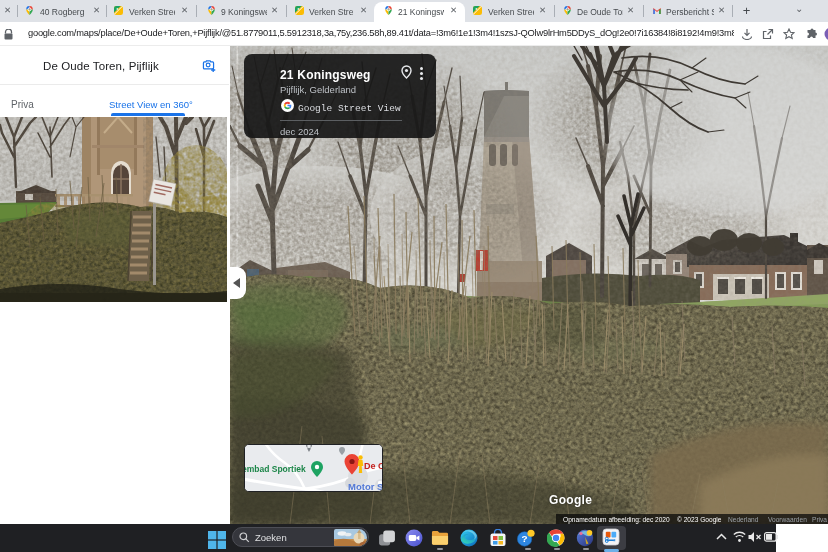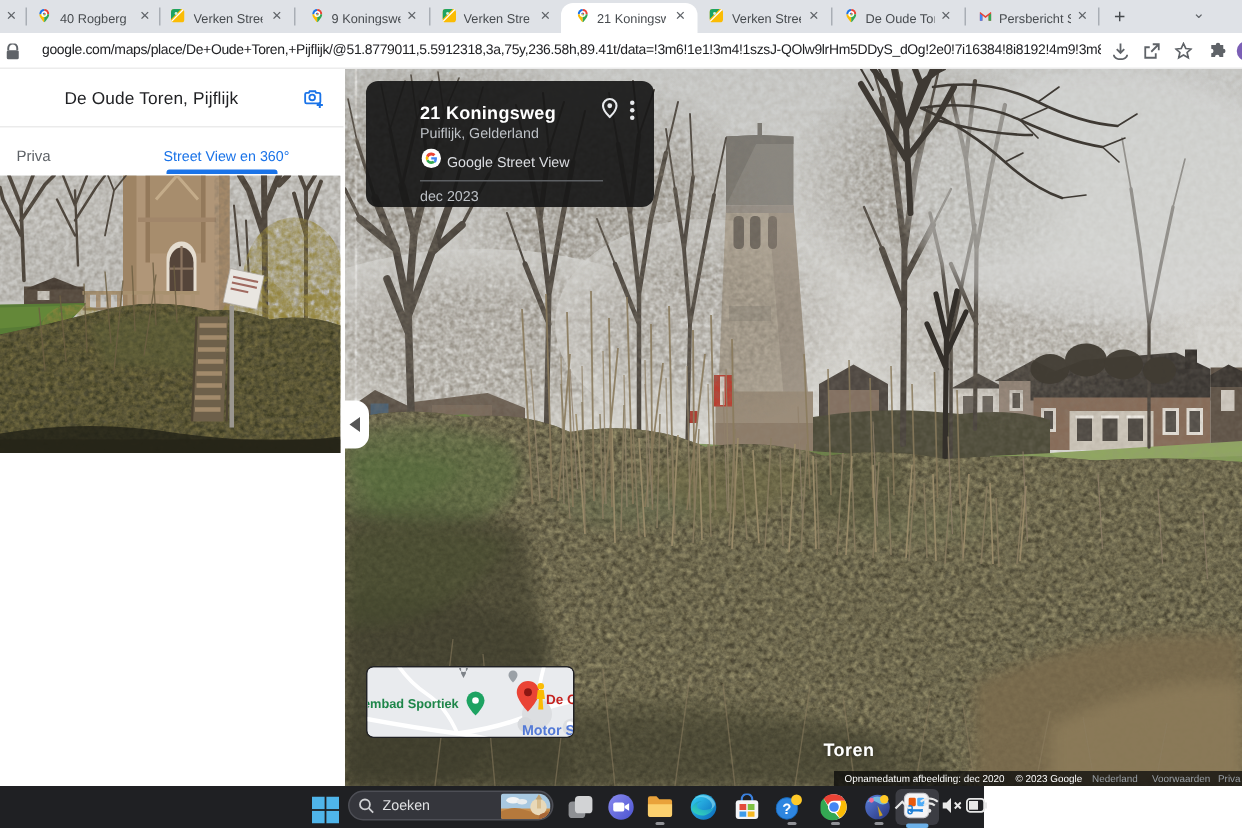--- a/index.html
+++ b/index.html
@@ -25,35 +25,35 @@
 #sbtab2 { position:absolute; left:109px; top:52.5px; font-size:9.5px; color:#1a73e8; }
 #sbtabline { position:absolute; left:111px; top:67px; width:74px; height:3px; background:#1a73e8; border-radius:2px 2px 0 0; }
 #sbphoto { position:absolute; left:0; top:71px; width:227px; height:185px; }
 
 #streetview { position:absolute; left:230px; top:46px; width:598px; height:478px; }
 #svscene { position:absolute; left:0; top:0; }
 
 #infocard { position:absolute; left:14px; top:8px; width:192px; height:84px; background:rgba(23,23,23,0.92); border-radius:8px; color:#fff; }
 #ic-title { position:absolute; left:36px; top:14px; font-size:12px; font-weight:bold; letter-spacing:0.2px; }
 #ic-sub { position:absolute; left:36px; top:30px; font-size:9.5px; color:#bdc1c6; }
-#ic-gsv { position:absolute; left:54px; top:49px; font-size:9.5px; color:#dadce0; }
+#ic-gsv { position:absolute; left:54px; top:49px; font-size:9.5px; color:#dadce0;font-family:Liberation Mono, monospace; }
 #ic-line { position:absolute; left:36px; top:66px; width:122px; height:1px; background:#5c5f62; }
 #ic-date { position:absolute; left:36px; top:72px; font-size:9.5px; color:#bdc1c6; }
 
 #collapsebtn { position:absolute; left:-2px; top:221px; width:18px; height:32px; background:#fff; border-radius:0 9px 9px 0; }
 #collapsebtn:after { content:""; position:absolute; left:5px; top:11px; border-right:7px solid #555; border-top:5px solid transparent; border-bottom:5px solid transparent; }
 
 #minimap { position:absolute; left:14px; top:398px; width:139px; height:48px; border:1.5px solid #202124; border-radius:5px; overflow:hidden; background:#e8eaed; }
 
 #gwater { position:absolute; left:319px; top:447px; font-size:12px; font-weight:bold; color:#fff; letter-spacing:0.3px; text-shadow:0 0 3px rgba(0,0,0,0.5); }
 
 #copybar { position:absolute; left:326px; top:468px; width:273px; height:10px; background:rgba(10,10,10,0.75); font-size:7px; color:#fff; white-space:nowrap; }
 #copybar span { position:absolute; top:1.5px; }
 
-#taskbar { position:absolute; left:0; top:524px; width:656px; height:28px; background:#1f2023; }
+#taskbar { position:absolute; left:0; top:524px; width:776px; height:28px; background:#1f2023; }
 #searchpill { position:absolute; left:232px; top:3px; width:137px; height:20px; background:#35363c; border:1px solid #4d4e55; border-radius:11px; }
 #zoeken { position:absolute; left:22px; top:4px; font-size:9.5px; color:#dfe0e2; }
 .tbicon { position:absolute; top:5px; width:18px; height:18px; }
 .tbdash { position:absolute; top:23.5px; width:6px; height:2px; border-radius:1px; background:#919297; }
 #activetile { position:absolute; left:597px; top:2px; width:29px; height:24px; background:#3c3d43; border-radius:4px; }
 #tray { position:absolute; right:0; top:0; height:28px; color:#e6e6e6; }
 </style>
 </head>
 <body>
 <div id="screen">
@@ -484,31 +484,31 @@
       </g>
       <g stroke="#90806a" stroke-width="0.8" fill="none" opacity="0.8">
         <path d="M155 280 L150 200 M205 290 L200 210 M255 295 L252 215 M305 300 L302 225 M355 305 L352 235 M405 310 L402 245 M455 315 L452 255 M505 320 L502 270 M545 330 L542 280 M575 340 L572 295"></path>
       </g>
       <g stroke="#8d7e60" stroke-width="0.9" fill="none" opacity="0.55">
         <path d="M60 478 L72 380 M100 478 L92 390 M140 478 L150 396 M180 478 L172 400 M220 478 L230 404 M260 478 L252 410 M300 478 L310 412 M340 478 L332 418 M380 478 L390 420 M420 478 L412 424 M460 478 L470 428 M500 478 L492 432 M540 478 L548 436"></path>
       </g>
     </svg>
     <div id="infocard">
       <div id="ic-title">21 Koningsweg</div>
-      <div id="ic-sub">Puiflijk, Gelderland</div>
+      <div id="ic-sub">Pijflijk, Gelderland</div>
       <svg style="position:absolute;left:37px;top:45px;" width="13" height="13" viewBox="0 0 24 24">
           <circle cx="12" cy="12" r="12" fill="#fff"></circle>
           <path d="M12 5 a7 7 0 0 0-6.2 3.8 L8.6 11 A4 4 0 0 1 12 8.6 c1.1 0 2 .4 2.7 1l2.5-2.4 A7 7 0 0 0 12 5z" fill="#ea4335"></path>
           <path d="M5.8 8.8 a7 7 0 0 0 0 6.4 L8.6 13 a4 4 0 0 1 0-2z" fill="#fbbc05"></path>
           <path d="M5.8 15.2 A7 7 0 0 0 12 19 c1.9 0 3.5-.6 4.7-1.7 l-2.7-2.1 c-.6.4-1.3.6-2 .6 a4 4 0 0 1-3.4-2.4z" fill="#34a853"></path>
           <path d="M19 12 c0-.5 0-.9-.1-1.3 H12 v2.7 h4 c-.2.9-.7 1.6-1.4 2.1 l2.7 2.1 C18.4 16.4 19 14.4 19 12z" fill="#4285f4"></path>
         </svg>
       <div id="ic-gsv">Google Street View</div>
       <div id="ic-line"></div>
-      <div id="ic-date">dec 2023</div>
+      <div id="ic-date">dec 2024</div>
       <svg style="position:absolute;left:157px;top:11px;" width="11" height="14" viewBox="0 0 11 14">
           <path d="M5.5 1 a4.5 4.5 0 0 1 4.5 4.5 c0 3.2-4.5 7.5-4.5 7.5 s-4.5-4.3-4.5-7.5 a4.5 4.5 0 0 1 4.5-4.5 z" fill="none" stroke="#e8eaed" stroke-width="1.4"></path>
           <circle cx="5.5" cy="5.5" r="1.6" fill="#e8eaed"></circle>
         </svg>
       <div style="position:absolute;left:176px;top:13px;width:3px;height:3px;border-radius:50%;background:#e8eaed;box-shadow:0 5px 0 #e8eaed,0 10px 0 #e8eaed;"></div>
     </div>
     <div id="collapsebtn"></div>
     <div id="minimap">
       <svg width="139" height="64" viewBox="0 0 139 64">
         <rect width="139" height="64" fill="#e9ebee"></rect>
@@ -550,21 +550,21 @@
           <rect x="114.5" y="50" width="7" height="5.5" rx="1" fill="#fff"></rect>
           <path d="M116.5 50 v-1 a1.5 1.5 0 0 1 3 0 v1" fill="none" stroke="#fff" stroke-width="1"></path>
         </g>
 
         <rect x="2" y="46" width="16" height="14" rx="2" fill="#fff"></rect>
         <g stroke="#666" stroke-width="1.4" fill="none">
           <path d="M5.5 51 v-2 h2.5 M12.5 49 h2.5 v2 M15 55.5 v2 h-2.5 M8 57.5 h-2.5 v-2"></path>
         </g>
       </svg>
     </div>
-    <div id="gwater">Toren</div>
+    <div id="gwater">Google</div>
     <div id="copybar">
       <span style="left:7px;font-size:6.6px;">Opnamedatum afbeelding: dec 2020</span>
       <span style="left:121px;font-size:6.6px;">© 2023 Google</span>
       <span style="left:172px;color:#9aa0a6;font-size:6.6px;">Nederland</span>
       <span style="left:212px;color:#9aa0a6;font-size:6.6px;">Voorwaarden</span>
       <span style="left:256px;color:#9aa0a6;font-size:6.6px;">Priva</span>
     </div>
   </div>
 
   <div id="taskbar">

